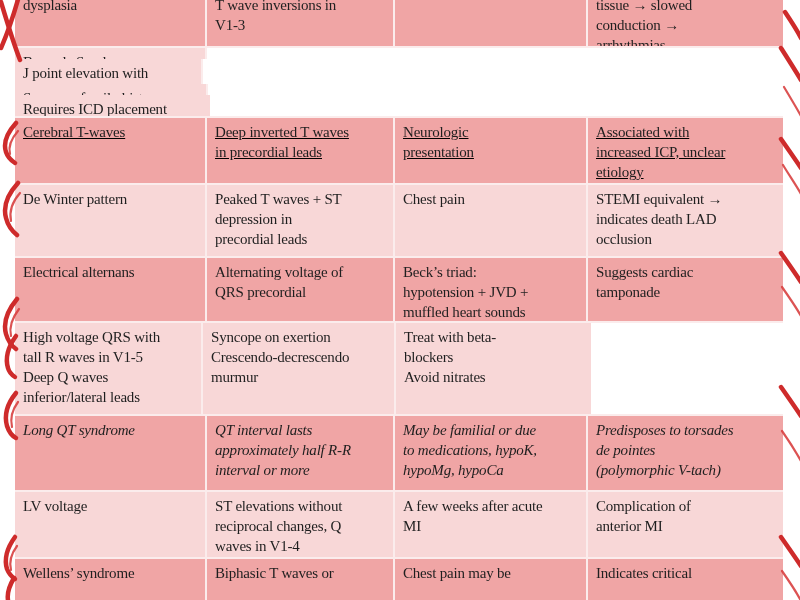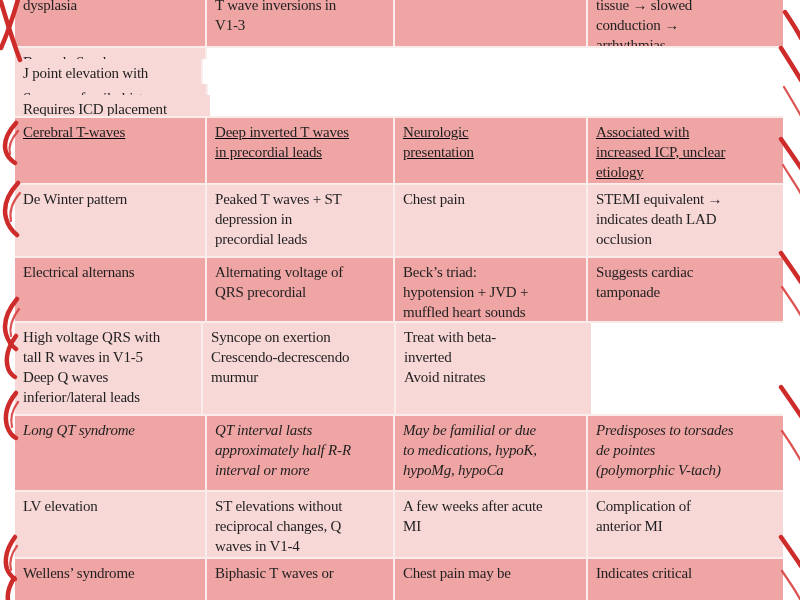--- a/index.html
+++ b/index.html
@@ -113,39 +113,39 @@
 
     <div class="row r6 tone-light">
       <div class="cell c2">High voltage QRS with
 tall R waves in V1-5
 Deep Q waves
 inferior/lateral leads</div>
       <div class="cell c3">Syncope on exertion
 Crescendo-decrescendo
 murmur</div>
       <div class="cell c4">Treat with beta-
-inverted
+blockers
 Avoid nitrates</div>
     </div>
 
     <div class="row r7 tone-dark">
       <div class="cell c1">Long QT syndrome</div>
       <div class="cell c2">QT interval lasts
 approximately half R-R
 interval or more</div>
       <div class="cell c3">May be familial or due
 to medications, hypoK,
 hypoMg, hypoCa</div>
       <div class="cell c4">Predisposes to torsades
 de pointes
 (polymorphic V-tach)</div>
     </div>
 
     <div class="row r8 tone-light">
-      <div class="cell c1">LV elevation</div>
+      <div class="cell c1">LV voltage</div>
       <div class="cell c2">ST elevations without
 reciprocal changes, Q
 waves in V1-4</div>
       <div class="cell c3">A few weeks after acute
 MI</div>
       <div class="cell c4">Complication of
 anterior MI</div>
     </div>
 
     <div class="row r9 tone-dark">

